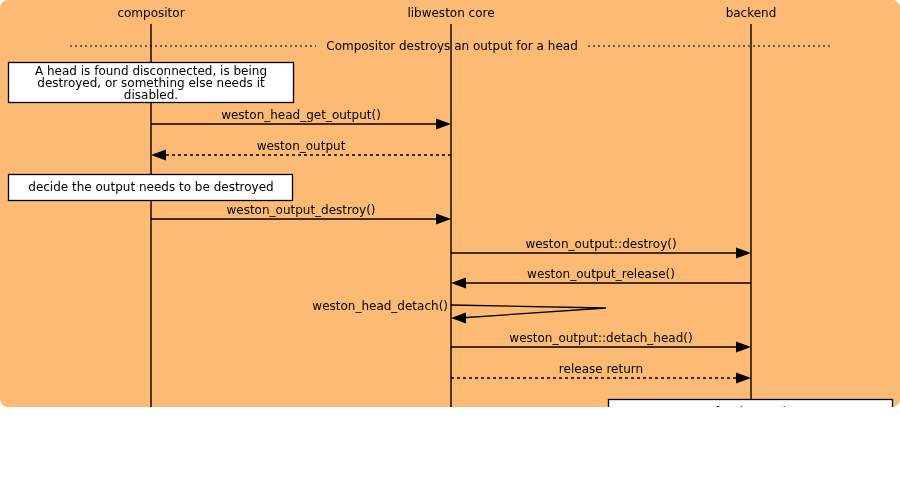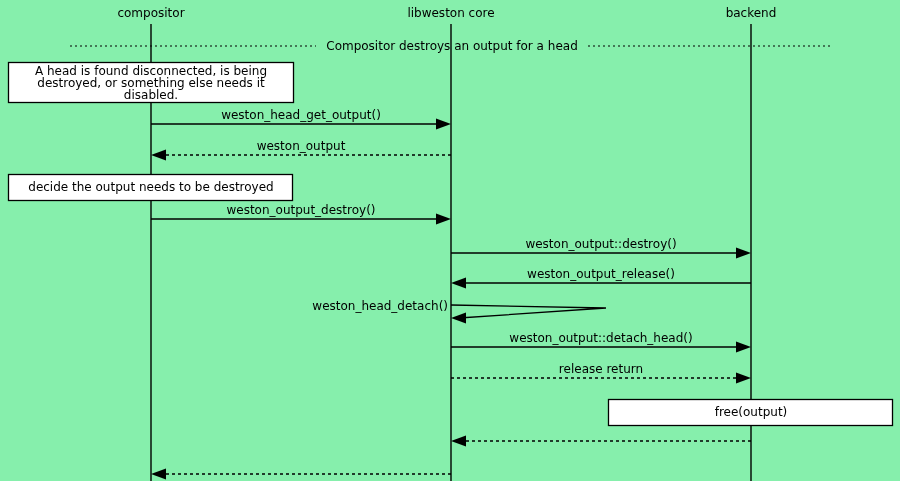--- a/index.html
+++ b/index.html
@@ -6,23 +6,24 @@
     margin: 0;
     padding: 0;
     background: #ffffff;
   }
   body {
     font-family: "DejaVu Sans", sans-serif;
   }
   #diagram-root {
     position: relative;
     width: 900px;
-    height: 481px;
-    background: #86efac;
+    height: 407px;
+    background: #fdba74;
     overflow: hidden;
+    border-radius: 8px;
   }
   svg#seq-svg {
     position: absolute;
     left: 0;
     top: 0;
     width: 900px;
     height: 493px;
   }
   .lifeline-label {
     font-family: "DejaVu Sans", sans-serif;

